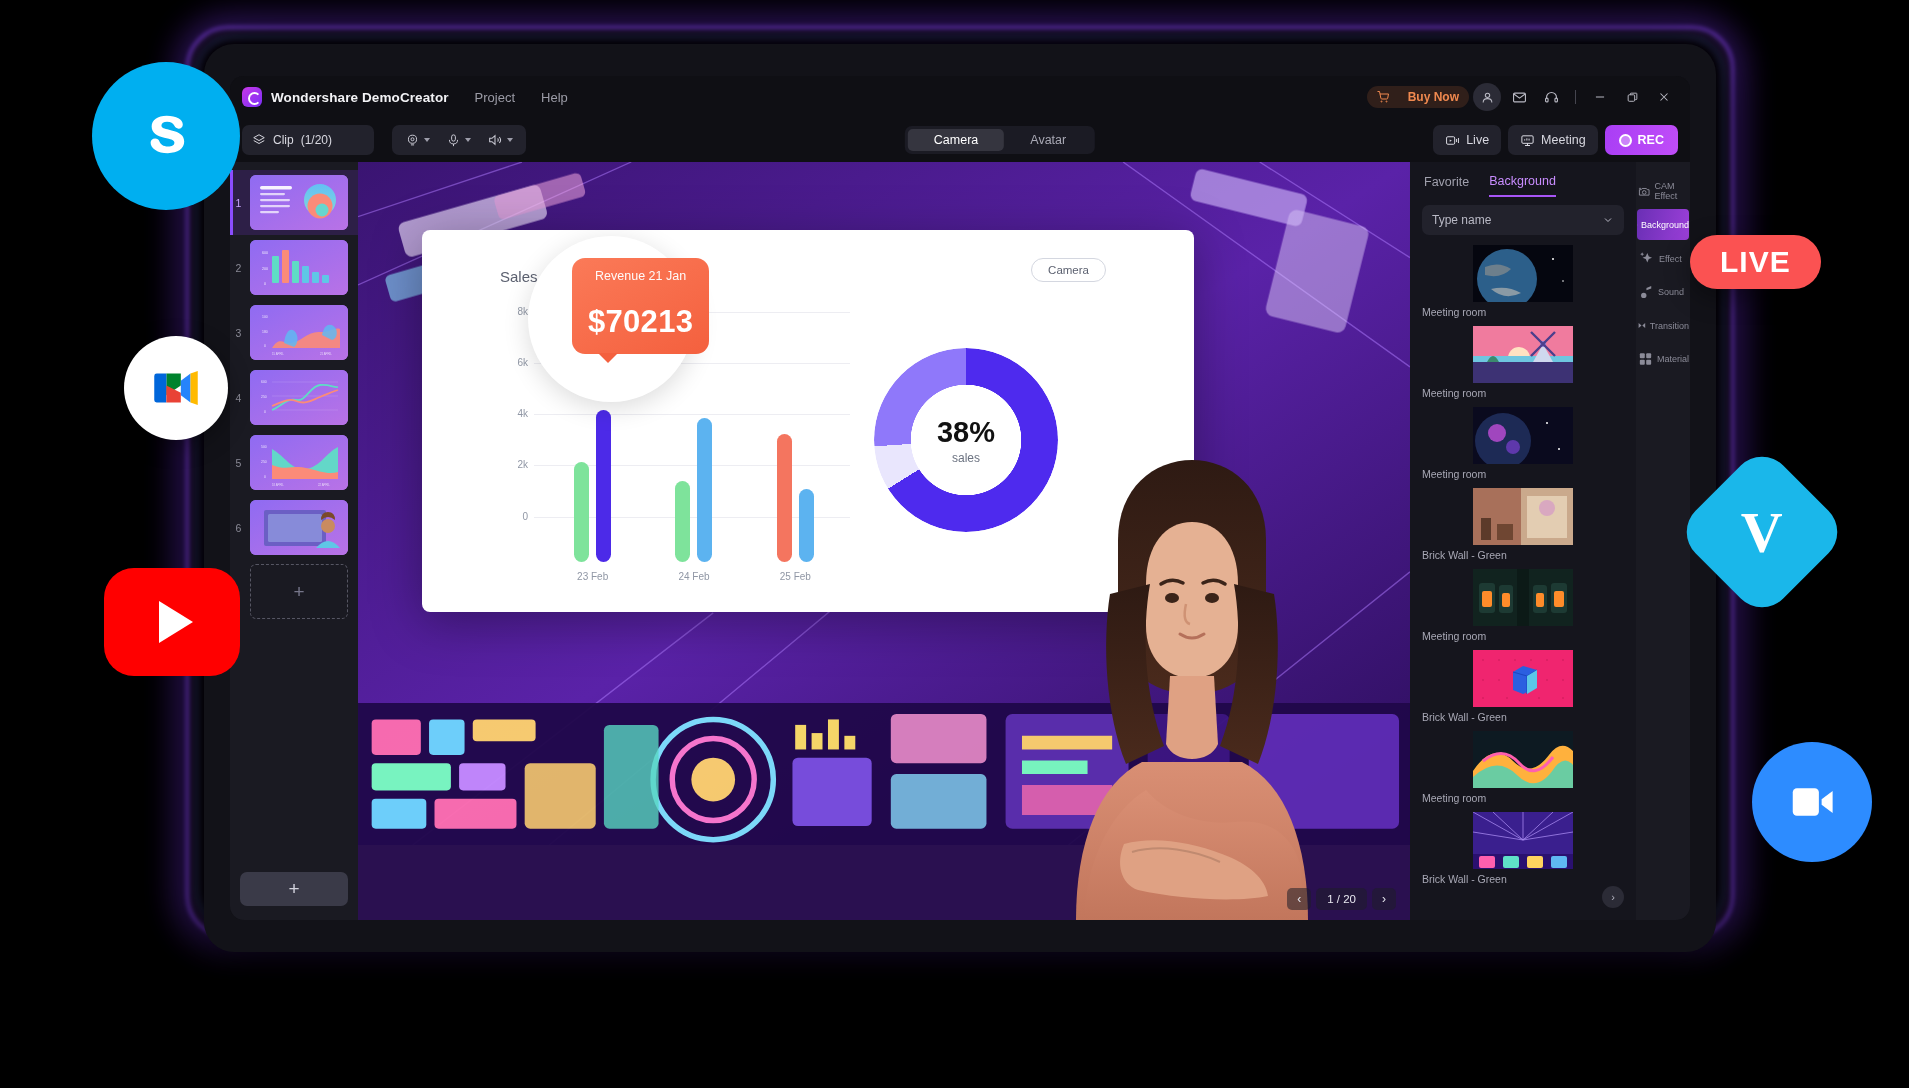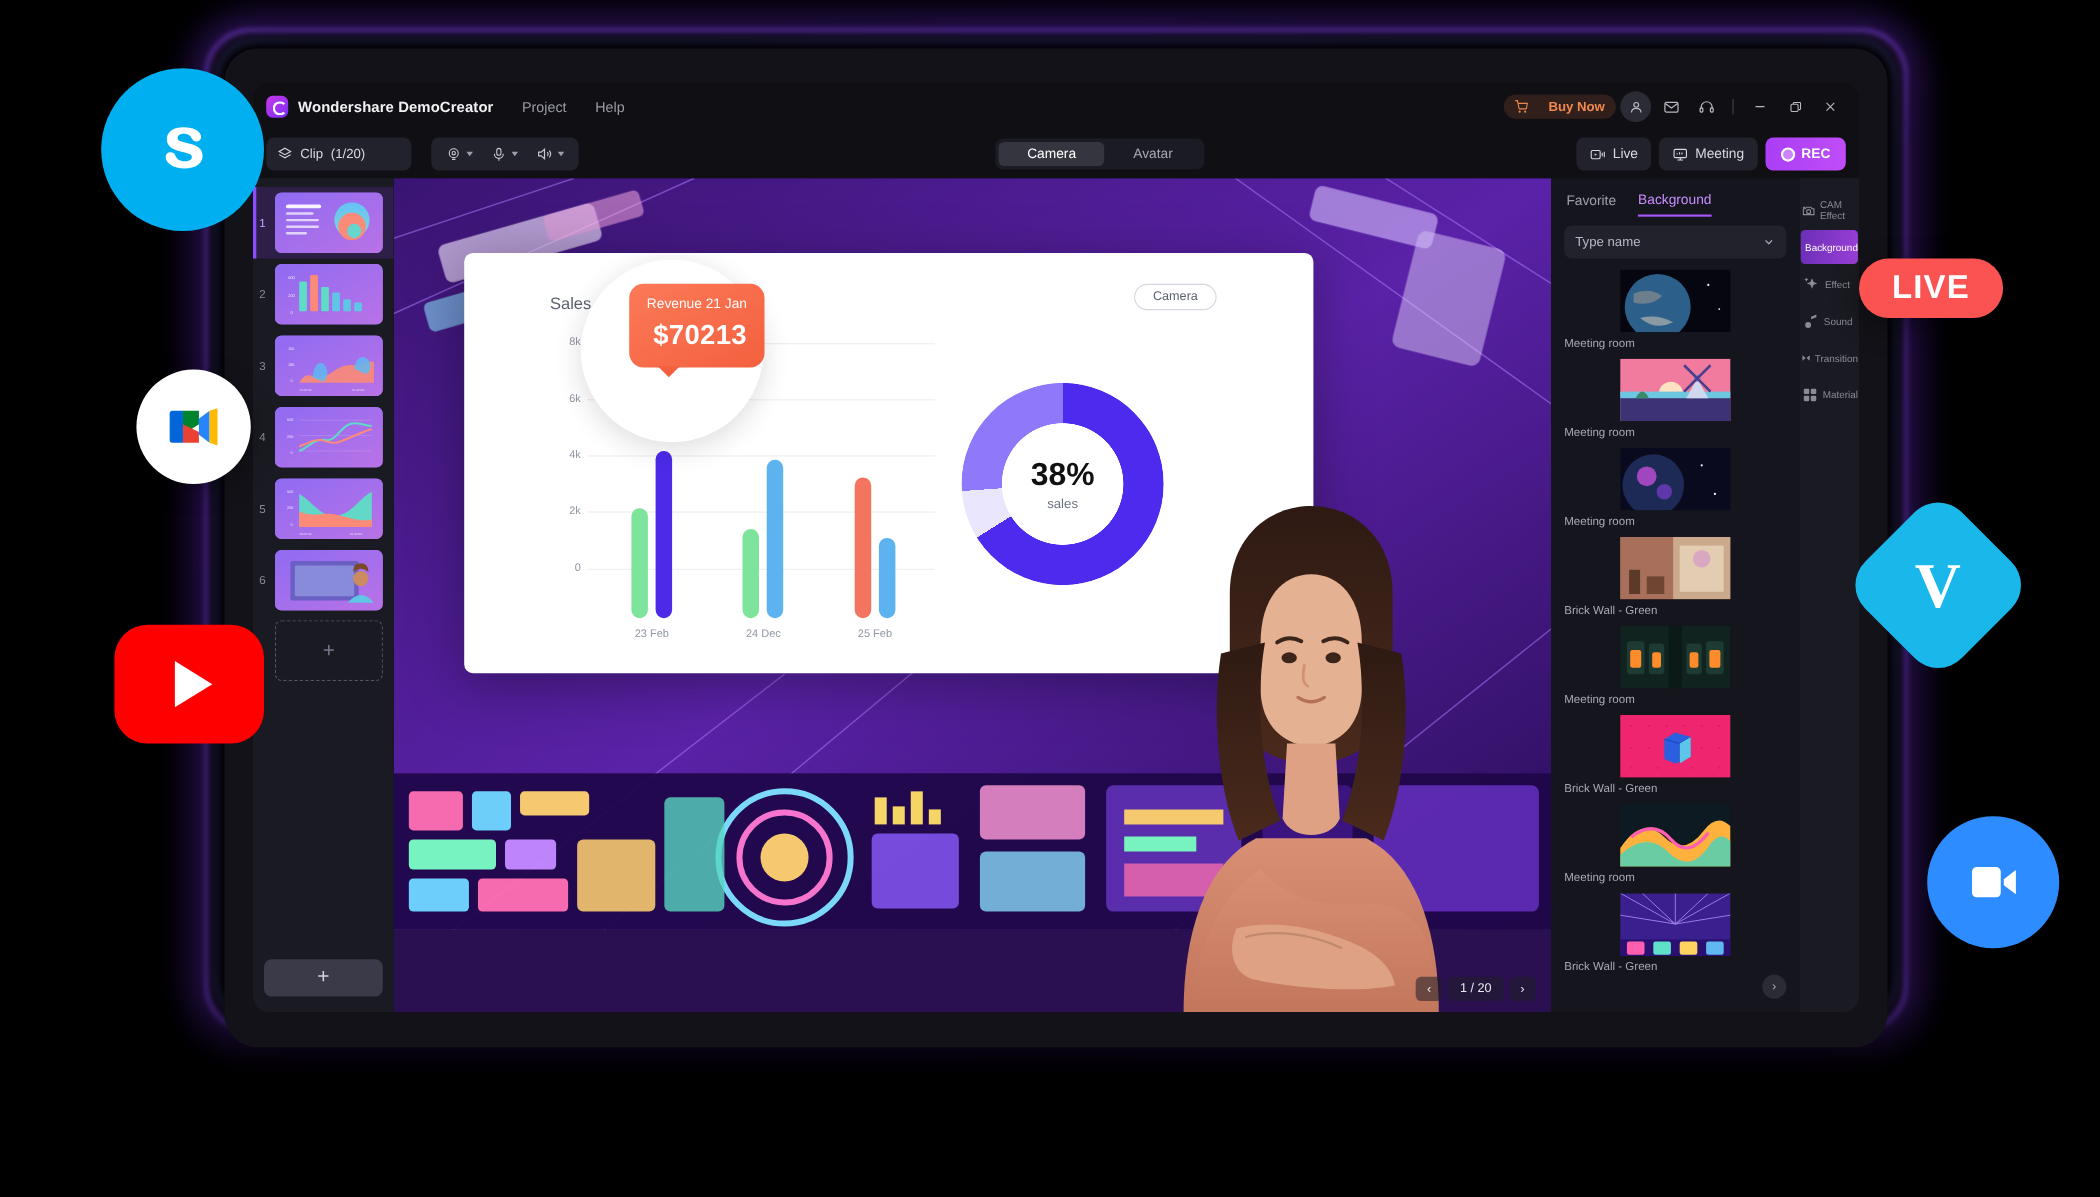--- a/index.html
+++ b/index.html
@@ -199,21 +199,21 @@
   .tooltip {
     position: relative; background: linear-gradient(150deg, #fb7a58, #f4603e);
     border-radius: 13px; padding: 11px 16px 14px; color: #fff; text-align: center; min-width: 122px;
   }
   .tooltip::after {
     content: ""; position: absolute; left: 26px; bottom: -9px;
     border-left: 10px solid transparent; border-right: 10px solid transparent;
     border-top: 10px solid #f4603e;
   }
   .tt-label { font-size: 12.5px; opacity: .97; }
-  .tt-value { font-size: 25px; font-weight: 700; margin-top: 8px; letter-spacing: .3px; text-align: right; }
+  .tt-value { font-size: 31px; font-weight: 700; margin-top: 21px; letter-spacing: .3px; text-align: right; }
 
   .donut { position: absolute; left: 452px; top: 118px; width: 184px; height: 184px; }
   .donut-ring {
     width: 100%; height: 100%; border-radius: 50%;
     background: conic-gradient(from 0deg, #4e2aee 0deg 238deg, #e9e6fd 238deg 266deg, #8f78fa 266deg 360deg);
     -webkit-mask: radial-gradient(circle, transparent 55px, #000 55.5px);
             mask: radial-gradient(circle, transparent 55px, #000 55.5px);
   }
   .donut-center {
     position: absolute; inset: 0; display: flex; flex-direction: column;
@@ -615,21 +615,21 @@
               <div class="bar" style="height:81px;background:#7ee39b"></div>
               <div class="bar" style="height:144px;background:#5cb3f0"></div>
             </div>
             <div class="bgroup">
               <div class="bar" style="height:128px;background:#f4755f"></div>
               <div class="bar" style="height:73px;background:#5cb3f0"></div>
             </div>
           </div>
           <div class="xlabels">
             <span class="xlabel">23 Feb</span>
-            <span class="xlabel">24 Dec</span>
+            <span class="xlabel">24 Feb</span>
             <span class="xlabel">25 Feb</span>
           </div>
         </div>
 
         <div class="tooltip-wrap">
           <div class="tooltip-halo"></div>
           <div class="tooltip">
             <div class="tt-label">Revenue 21 Jan</div>
             <div class="tt-value">$70213</div>
           </div>

